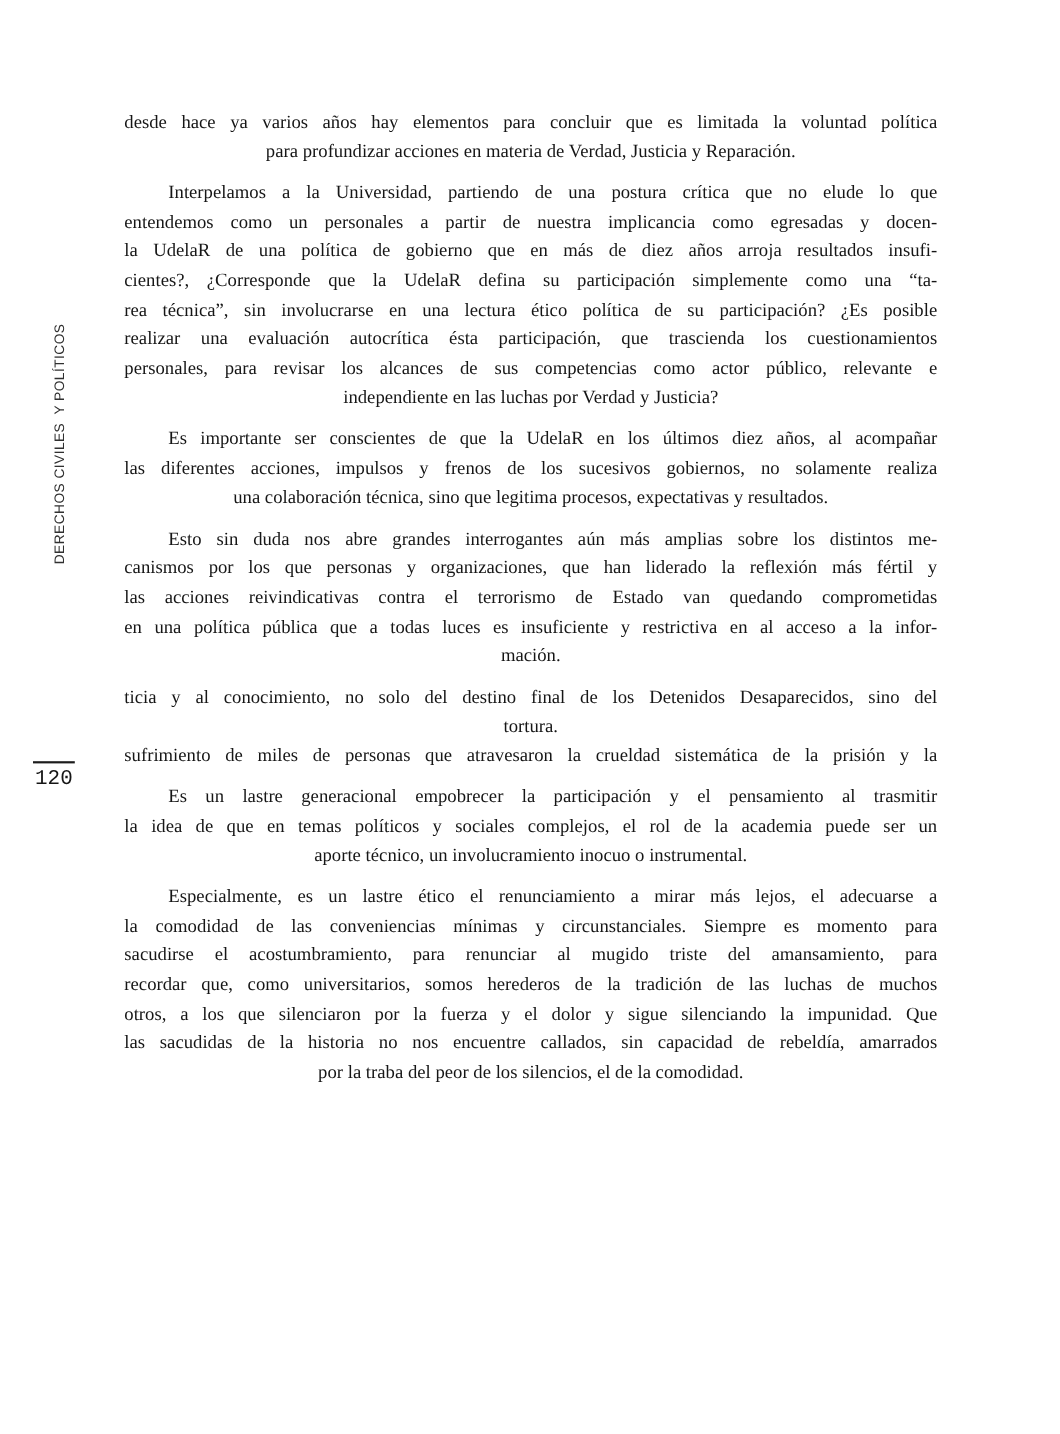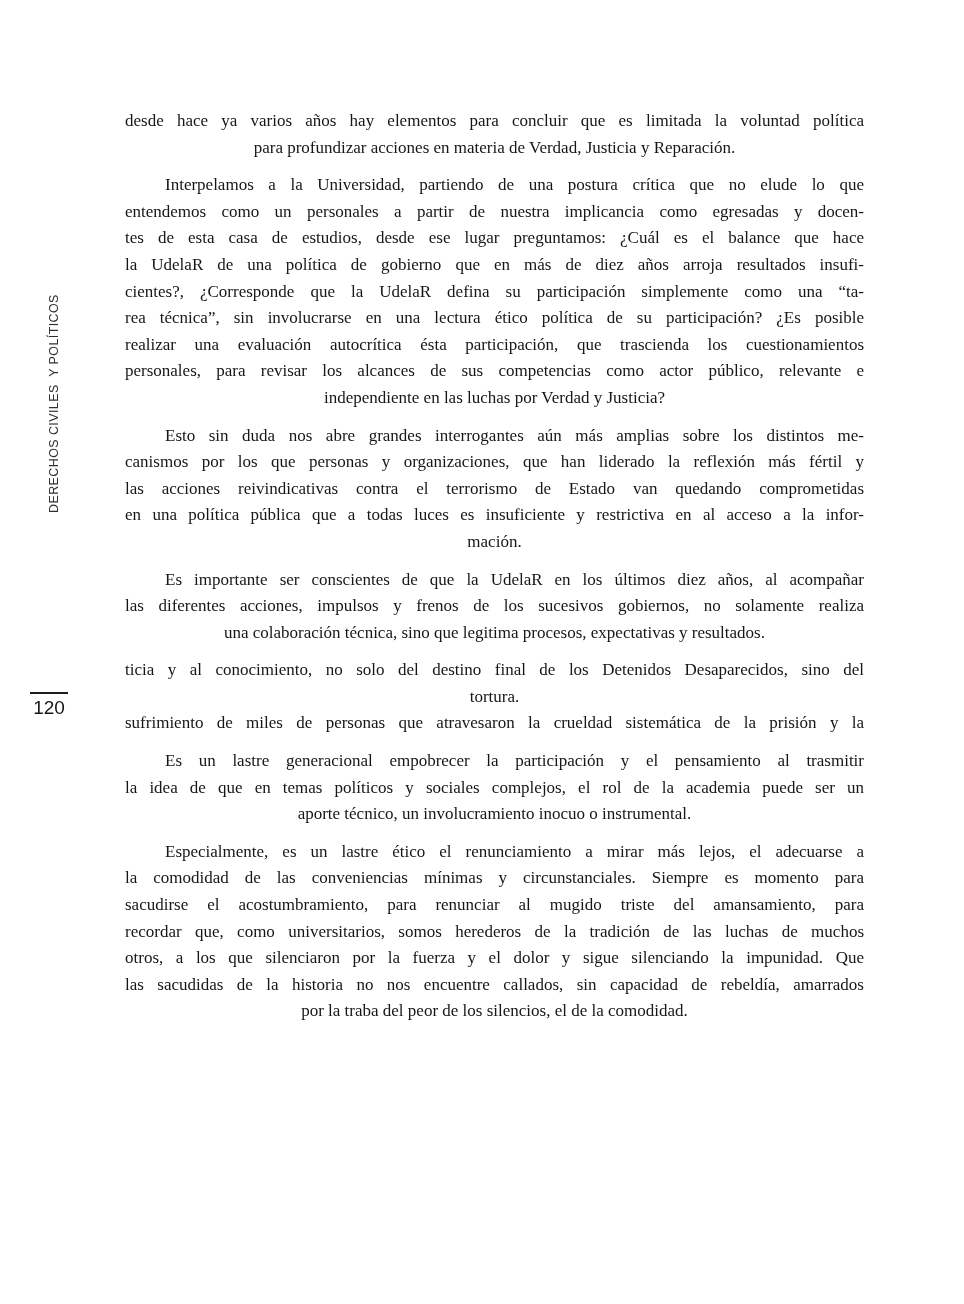--- a/index.html
+++ b/index.html
@@ -37,32 +37,31 @@
     width: 38px;
     text-align: center;
   }
   .pagenum-rule {
     width: 38px;
     height: 0;
     border-top: 2px solid #1c1c1c;
     margin-bottom: 4px;
   }
   .pagenum {
-    font-family: Liberation Sans, sans-serif;
+    font-family: Liberation Mono, monospace;
     font-size: 19px;
     color: #161616;
     line-height: 20px;
   }
   
   .body-text {
     position: absolute;
     left: 113px;
-    top: 108px;
+    top: 98px;
     width: 739px;
-    margin-left: 12px;
   }
   .paragraph {
     margin: 0 0 11px 0;
   }
   .line {
     font-size: 17px;
     line-height: 26.6px;
     text-align: center;
     white-space: normal;
   }
@@ -87,39 +86,38 @@
   </div>
 
   <div class="body-text" id="body-text">
       <div class="paragraph">
         <div class="line full">desde hace ya varios años hay elementos para concluir que es limitada la voluntad política</div>
         <div class="line">para profundizar acciones en materia de Verdad, Justicia y Reparación.</div>
       </div>
       <div class="paragraph">
         <div class="line full first-indent">Interpelamos a la Universidad, partiendo de una postura crítica que no elude lo que</div>
         <div class="line full">entendemos como un personales a partir de nuestra implicancia como egresadas y docen-</div>
-        <div class="line full">tes de esta casa de estudios, desde ese lugar preguntamos: ¿Cuál es el balance que hace</div>
         <div class="line full">la UdelaR de una política de gobierno que en más de diez años arroja resultados insufi-</div>
         <div class="line full">cientes?, ¿Corresponde que la UdelaR defina su participación simplemente como una “ta-</div>
         <div class="line full">rea técnica”, sin involucrarse en una lectura ético política de su participación? ¿Es posible</div>
         <div class="line full">realizar una evaluación autocrítica ésta participación, que trascienda los cuestionamientos</div>
         <div class="line full">personales, para revisar los alcances de sus competencias como actor público, relevante e</div>
         <div class="line">independiente en las luchas por Verdad y Justicia?</div>
       </div>
       <div class="paragraph">
+        <div class="line full first-indent">Es importante ser conscientes de que la UdelaR en los últimos diez años, al acompañar</div>
+        <div class="line full">las diferentes acciones, impulsos y frenos de los sucesivos gobiernos, no solamente realiza</div>
+        <div class="line">una colaboración técnica, sino que legitima procesos, expectativas y resultados.</div>
+      </div>
+      <div class="paragraph">
         <div class="line full first-indent">Esto sin duda nos abre grandes interrogantes aún más amplias sobre los distintos me-</div>
         <div class="line full">canismos por los que personas y organizaciones, que han liderado la reflexión más fértil y</div>
         <div class="line full">las acciones reivindicativas contra el terrorismo de Estado van quedando comprometidas</div>
         <div class="line full">en una política pública que a todas luces es insuficiente y restrictiva en al acceso a la infor-</div>
         <div class="line">mación.</div>
-      </div>
-      <div class="paragraph">
-        <div class="line full first-indent">Es importante ser conscientes de que la UdelaR en los últimos diez años, al acompañar</div>
-        <div class="line full">las diferentes acciones, impulsos y frenos de los sucesivos gobiernos, no solamente realiza</div>
-        <div class="line">una colaboración técnica, sino que legitima procesos, expectativas y resultados.</div>
       </div>
       <div class="paragraph">
         <div class="line full">ticia y al conocimiento, no solo del destino final de los Detenidos Desaparecidos, sino del</div>
         <div class="line">tortura.</div>
         <div class="line full">sufrimiento de miles de personas que atravesaron la crueldad sistemática de la prisión y la</div>
       </div>
       <div class="paragraph">
         <div class="line full first-indent">Es un lastre generacional empobrecer la participación y el pensamiento al trasmitir</div>
         <div class="line full">la idea de que en temas políticos y sociales complejos, el rol de la academia puede ser un</div>
         <div class="line">aporte técnico, un involucramiento inocuo o instrumental.</div>

